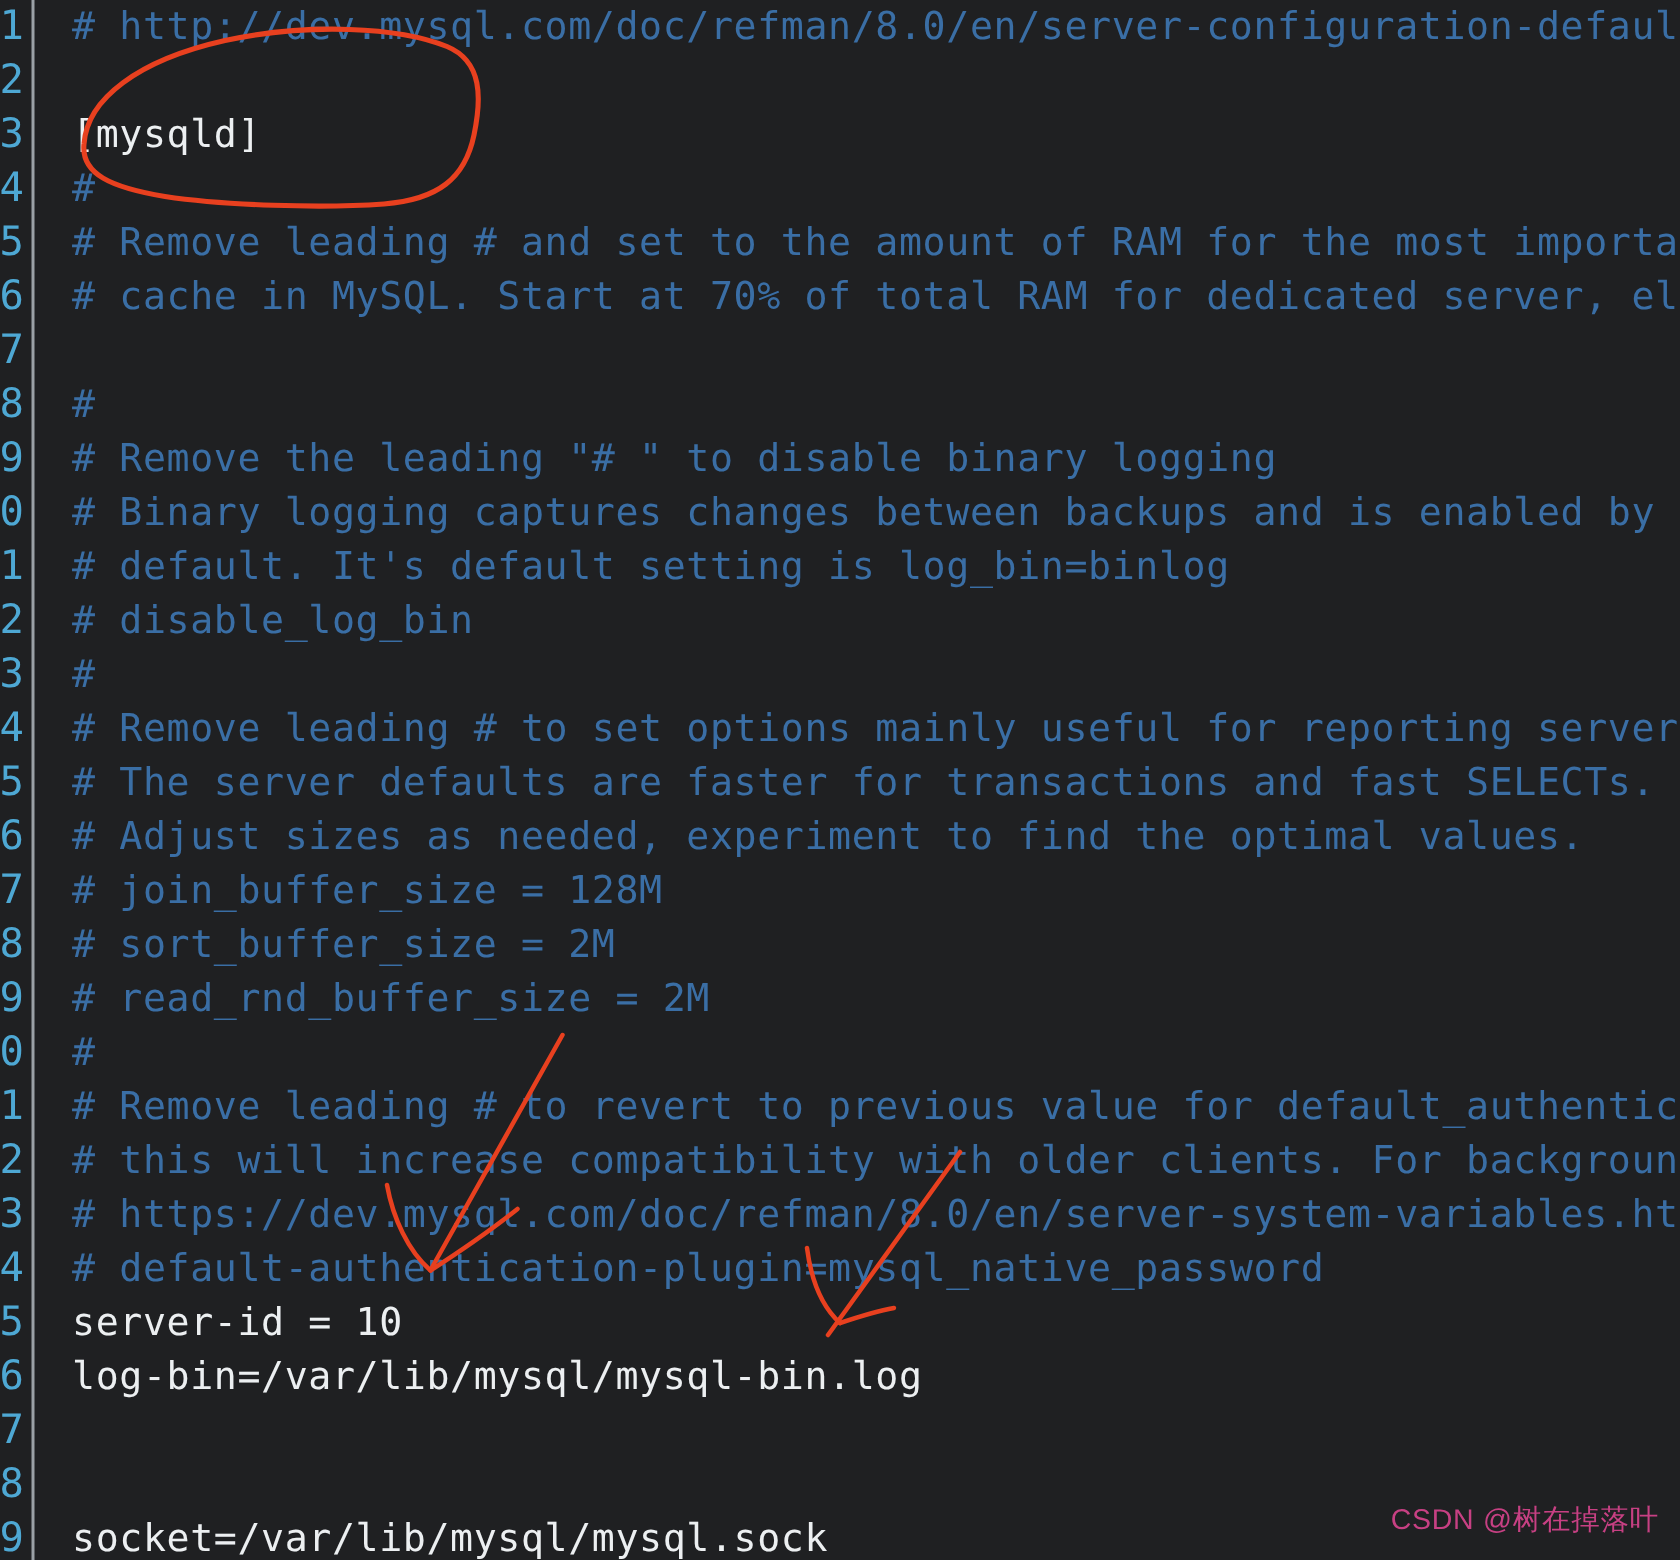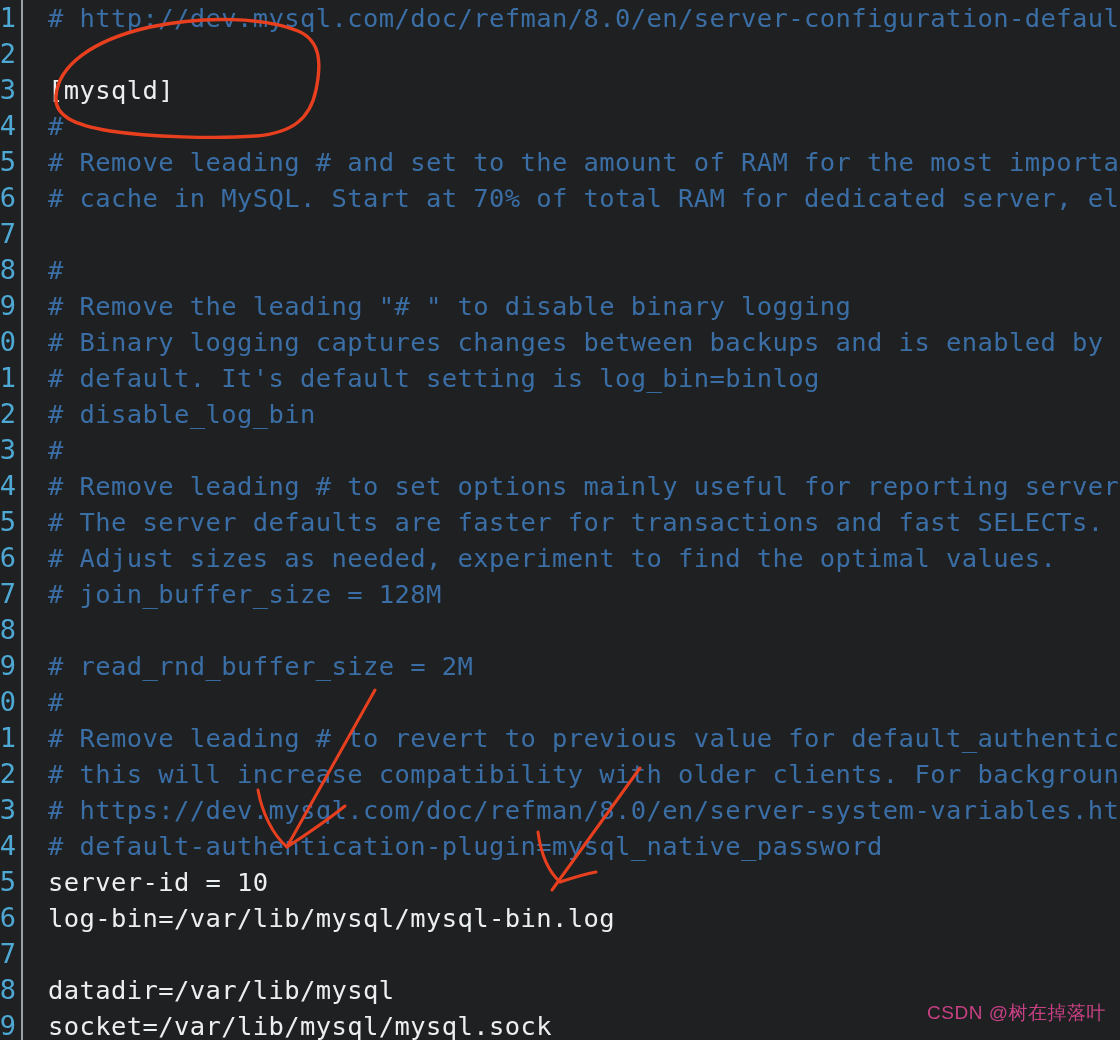--- a/index.html
+++ b/index.html
@@ -135,30 +135,30 @@
       <div class="code-line c-comment" style="top: 252px;">#</div>
       <div class="code-line c-comment" style="top: 288px;"># Remove the leading "# " to disable binary logging</div>
       <div class="code-line c-comment" style="top: 324px;"># Binary logging captures changes between backups and is enabled by</div>
       <div class="code-line c-comment" style="top: 360px;"># default. It's default setting is log_bin=binlog</div>
       <div class="code-line c-comment" style="top: 396px;"># disable_log_bin</div>
       <div class="code-line c-comment" style="top: 432px;">#</div>
       <div class="code-line c-comment" style="top: 468px;"># Remove leading # to set options mainly useful for reporting servers.</div>
       <div class="code-line c-comment" style="top: 504px;"># The server defaults are faster for transactions and fast SELECTs.</div>
       <div class="code-line c-comment" style="top: 540px;"># Adjust sizes as needed, experiment to find the optimal values.</div>
       <div class="code-line c-comment" style="top: 576px;"># join_buffer_size = 128M</div>
+      <div class="code-line c-comment" style="top: 612px;"># sort_buffer_size = 2M</div>
       <div class="code-line c-comment" style="top: 648px;"># read_rnd_buffer_size = 2M</div>
       <div class="code-line c-comment" style="top: 684px;">#</div>
       <div class="code-line c-comment" style="top: 720px;"># Remove leading # to revert to previous value for default_authentication_plugin,</div>
       <div class="code-line c-comment" style="top: 756px;"># this will increase compatibility with older clients. For background, see:</div>
       <div class="code-line c-comment" style="top: 792px;"># https://dev.mysql.com/doc/refman/8.0/en/server-system-variables.html#sysvar_default_authentication_plugin</div>
       <div class="code-line c-comment" style="top: 828px;"># default-authentication-plugin=mysql_native_password</div>
       <div class="code-line c-plain" style="top: 864px;">server-id = 10</div>
       <div class="code-line c-plain" style="top: 900px;">log-bin=/var/lib/mysql/mysql-bin.log</div>
       <div class="code-line c-plain" style="top: 936px;"></div>
-      <div class="code-line c-plain" style="top: 972px;">datadir=/var/lib/mysql</div>
       <div class="code-line c-plain" style="top: 1008px;">socket=/var/lib/mysql/mysql.sock</div>
     </div>
 
   <svg id="annotations" viewBox="0 0 1120 1040" width="1120" height="1040" xmlns="http://www.w3.org/2000/svg">
     <g fill="none" stroke="#e8401f" stroke-width="3.2" stroke-linecap="round" stroke-linejoin="round">
 
       <path d="M 56,96
                C 58,66 92,40 150,27
                C 206,15 266,18 298,31
                C 322,41 321,66 316,90

